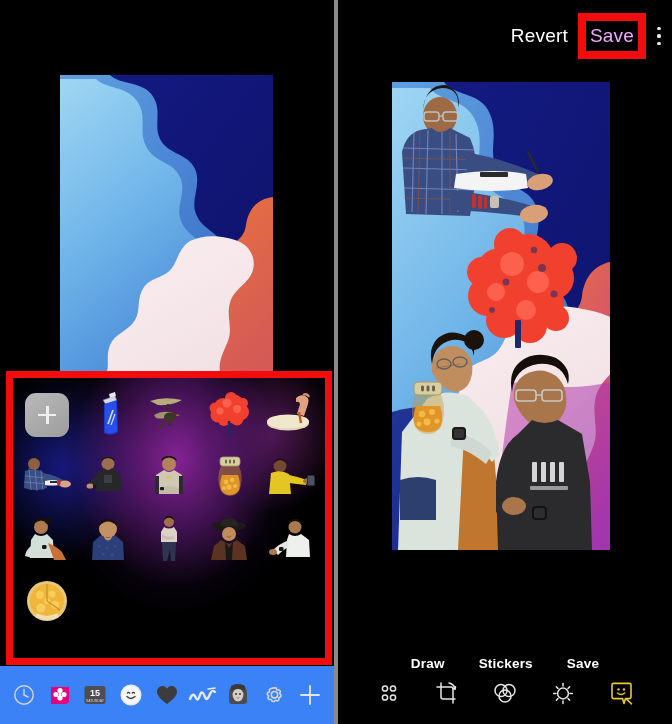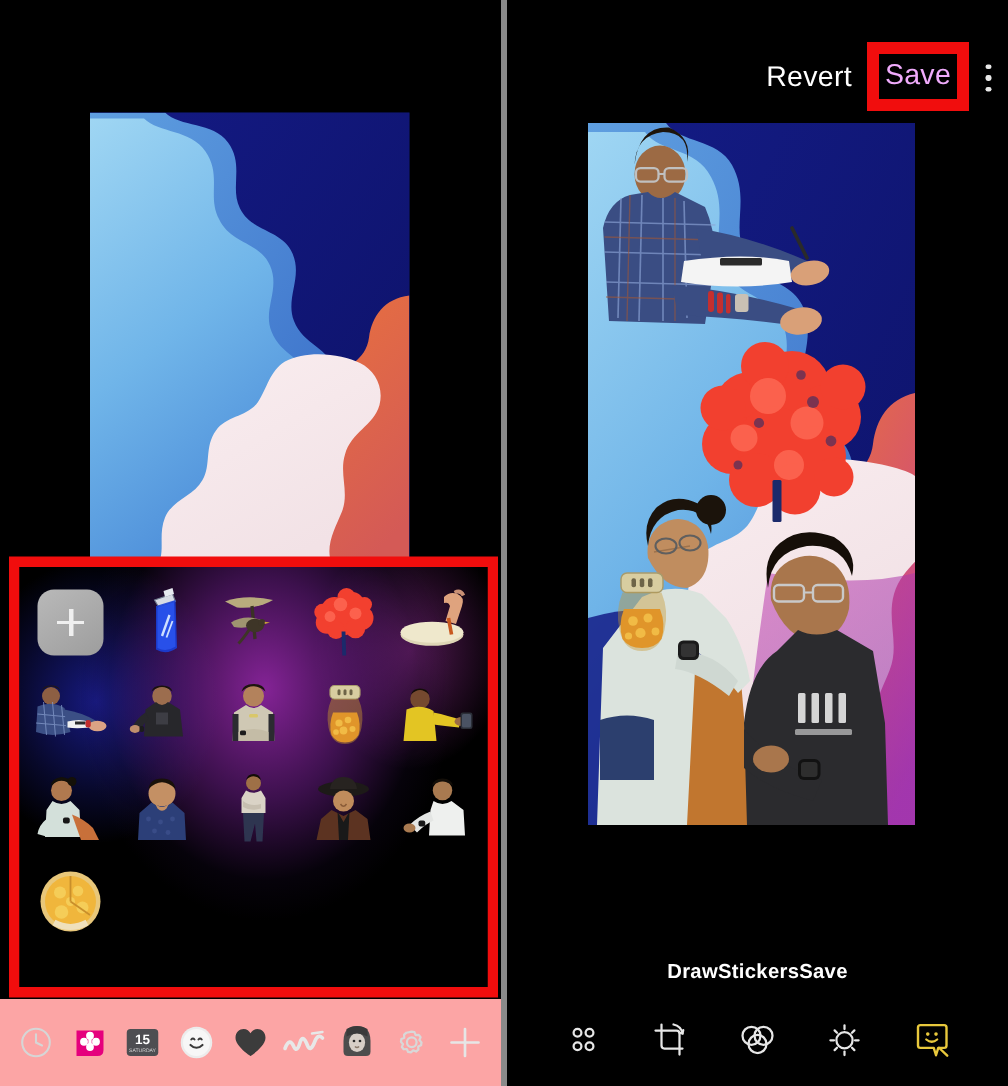--- a/index.html
+++ b/index.html
@@ -65,30 +65,30 @@
   .add-tile::before, .add-tile::after {
     content:""; position:absolute; background:#efefef;
   }
   .add-tile::before { width:18px; height:2.6px; }
   .add-tile::after  { width:2.6px; height:18px; }
 
   
   .left-toolbar {
     position:absolute; left:0; bottom:0; width:334px; height:58px;
     display:flex; align-items:center; justify-content:space-around;
-    padding:0 6px; background:#fca5a5;
+    padding:0 6px; background:#3b82f6;
   }
   .lt-item { width:30px; height:30px; display:flex; align-items:center; justify-content:center; }
 
   
   .panel-right { position:absolute; left:338px; top:0; width:334px; height:724px; background:#000; }
 
   .r-header {
-    position:absolute; right:0; top:28px; height:48px;
-    display:flex; gap:0;
+    position:absolute; right:0; top:12px; height:48px;
+    display:flex; align-items:center; gap:0;
   }
   .btn-revert {
     color:#fff; font-size:19px; letter-spacing:.2px;
     padding:0 10px; line-height:48px;
   }
   .save-highlight {
     width:68px; height:46px; border:8px solid #f10d0d;
     display:flex; align-items:center; justify-content:center;
     background:#000;
   }
@@ -99,22 +99,22 @@
   }
   .kebab i { display:block; width:3.2px; height:3.2px; background:#e8e8e8; border-radius:50%; }
 
   .photo {
     position:absolute; left:54px; top:82px; width:218px; height:468px;
     overflow:hidden; background:#0d1470;
   }
   .photo svg { position:absolute; inset:0; width:100%; height:100%; }
 
   .r-tabs {
-    position:absolute; left:0; top:640px; width:334px;
-    display:flex; justify-content:center; 
+    position:absolute; left:0; top:656px; width:334px;
+    display:flex; justify-content:center; gap:34px;
   }
   .r-tab { color:#fff; font-size:13.5px; font-weight:bold; letter-spacing:.2px; }
 
   .r-toolbar {
     position:absolute; left:0; bottom:8px; width:334px; height:46px;
     display:flex; align-items:center; justify-content:space-around; padding:0 22px;
   }
   .rt-item { width:30px; height:30px; display:flex; align-items:center; justify-content:center; }
 </style>
 </head>

